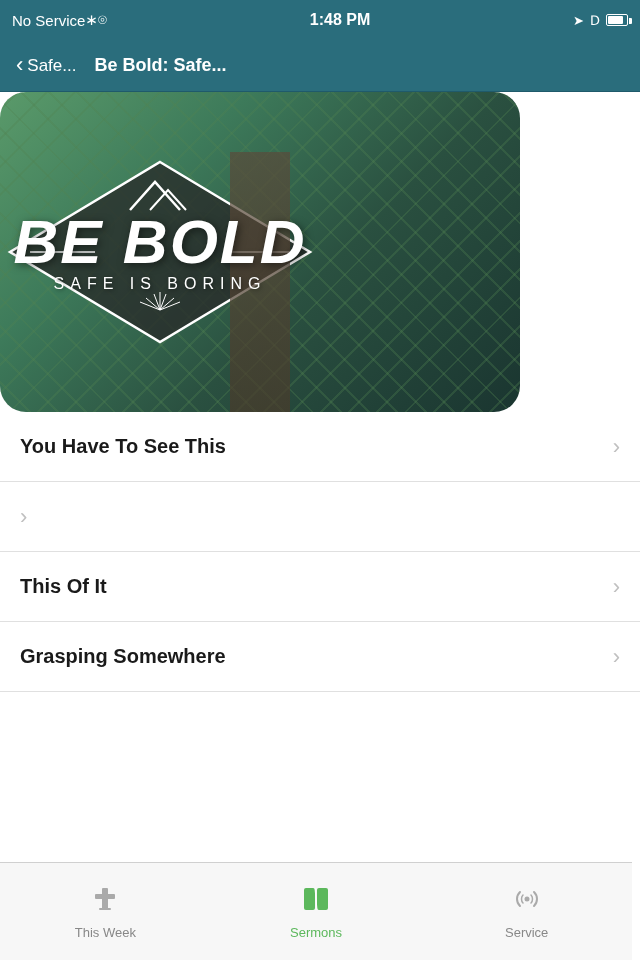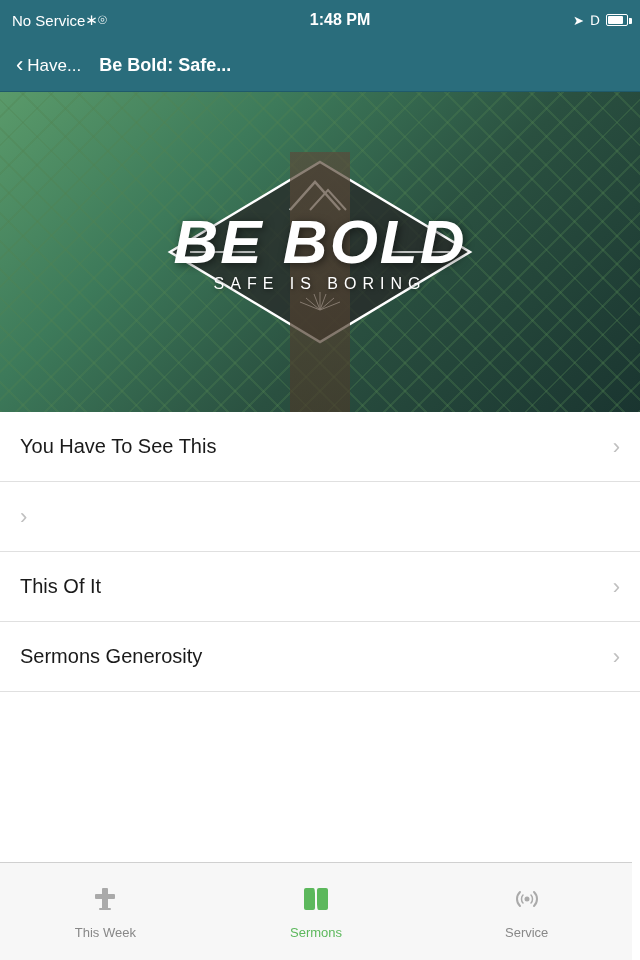--- a/index.html
+++ b/index.html
@@ -36,28 +36,29 @@
       gap: 10px;
       border-bottom: 1px solid #1f5a6b;
     }
     .back-btn { display: flex; align-items: center; gap: 4px; color: #fff; font-size: 18px; cursor: pointer; }
     .back-chevron { font-size: 22px; margin-top: -2px; }
     .back-label { font-size: 17px; }
     .nav-title { font-size: 18px; font-weight: 700; color: #fff; margin-left: 8px; }
 
     
     #hero {
-      width: 640px;
+      width: 520px;
       height: 320px;
       background: linear-gradient(135deg, #5a9a6a 0%, #3d7a5a 30%, #2a5040 60%, #1a3530 100%);
       position: relative;
       overflow: hidden;
       display: flex;
       align-items: center;
-      justify-content: center;
+      justify-content: flex-start;
+      border-radius: 26px;
     }
     
     #hero::before {
       content: '';
       position: absolute;
       inset: 0;
       background:
         repeating-linear-gradient(45deg, rgba(80,130,80,0.3) 0px, rgba(80,130,80,0.3) 2px, transparent 2px, transparent 20px),
         repeating-linear-gradient(-45deg, rgba(80,130,80,0.3) 0px, rgba(80,130,80,0.3) 2px, transparent 2px, transparent 20px);
     }
@@ -124,21 +125,21 @@
       justify-content: space-between;
       padding: 0 20px;
       height: 70px;
       border-bottom: 1px solid #e0e0e0;
       cursor: pointer;
     }
     .list-item:last-child { border-bottom: 1px solid #e0e0e0; }
     .list-item-title {
       font-size: 20px;
       color: #1a1a1a;
-      font-weight: 400;
+      font-weight: 700;
     }
     .chevron-right {
       color: #c0c0c0;
       font-size: 22px;
       font-weight: 300;
     }
 
     
     #tab-bar {
       position: absolute;
@@ -186,21 +187,21 @@
     <span>Ⅾ</span>
     <span class="battery">
       <span class="battery-fill"></span>
     </span>
   </div>
 </div>
 
 <div id="nav-bar">
   <div class="back-btn">
     <span class="back-chevron">‹</span>
-    <span class="back-label">Have...</span>
+    <span class="back-label">Safe...</span>
   </div>
   <span class="nav-title">Be Bold: Safe...</span>
 </div>
 
 <div id="hero">
   <div class="diamond-shape">
     <div class="diamond-border">
       <svg viewBox="0 0 320 200" xmlns="http://www.w3.org/2000/svg">
 
         <polygon points="160,10 310,100 160,190 10,100" fill="rgba(40,40,40,0.75)" stroke="white" stroke-width="2.5"></polygon>
@@ -235,21 +236,21 @@
     <span class="chevron-right">›</span>
   </div>
   <div class="list-item">
     <span class="chevron-right">›</span>
   </div>
   <div class="list-item">
     <span class="list-item-title">This Of It</span>
     <span class="chevron-right">›</span>
   </div>
   <div class="list-item">
-    <span class="list-item-title">Sermons Generosity</span>
+    <span class="list-item-title">Grasping Somewhere</span>
     <span class="chevron-right">›</span>
   </div>
 </div>
 
 <div id="tab-bar">
 
   <div class="tab-item">
     <span class="tab-icon">
       <svg viewBox="0 0 30 30" fill="none" xmlns="http://www.w3.org/2000/svg">
         <rect x="12" y="4" width="6" height="22" rx="1" fill="#aaa"></rect>

